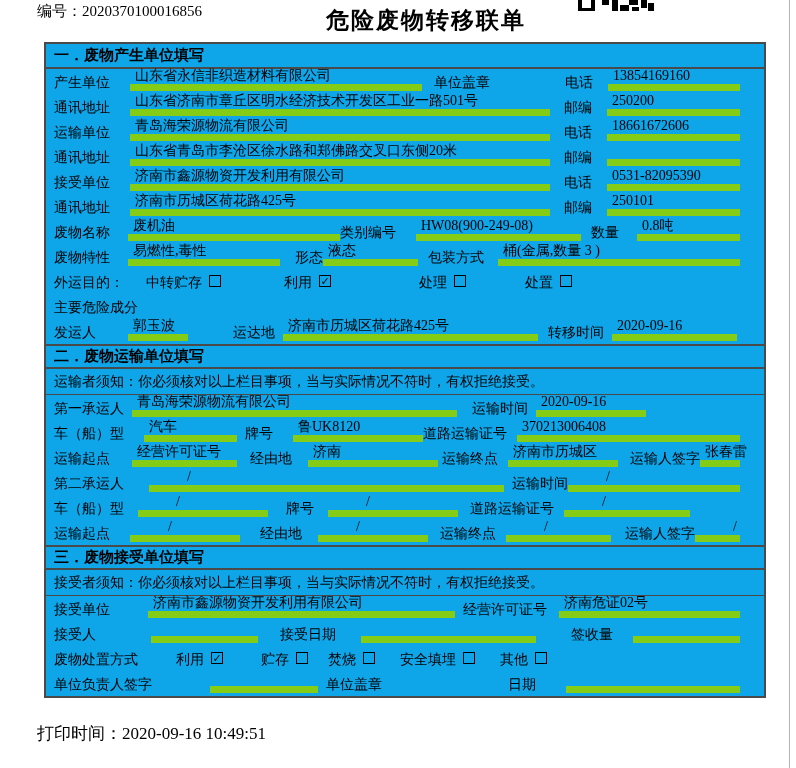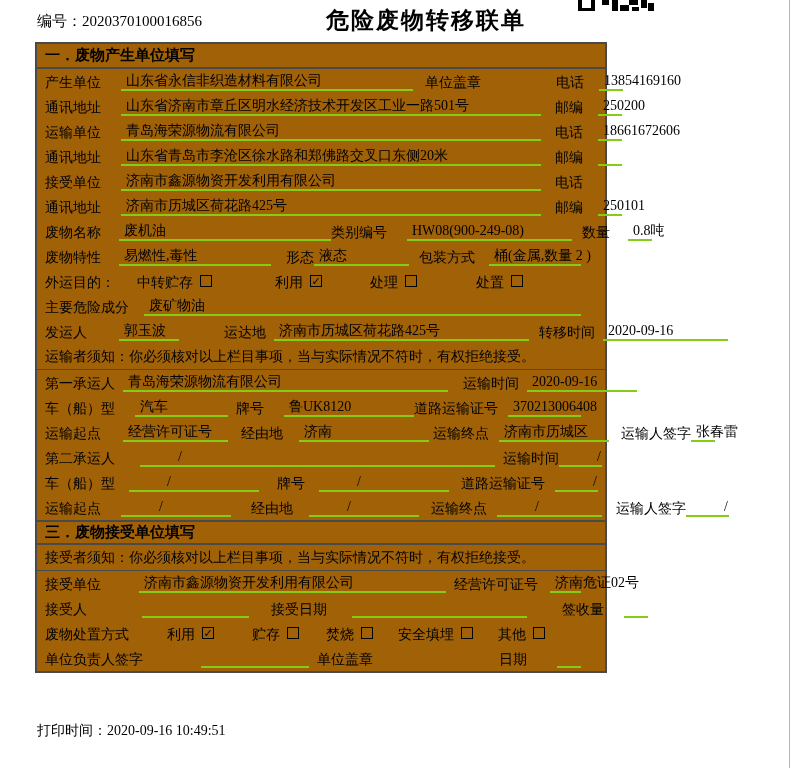--- a/index.html
+++ b/index.html
@@ -1,61 +1,61 @@
 <!DOCTYPE html>
 <html><head>
 <meta charset="utf-8">
 <style>
   * { box-sizing: border-box; margin: 0; padding: 0; }
   html,body { background:#fff; }
   body { font-family: "Liberation Serif", "DejaVu Serif", serif; color:#000; }
   .page { position:relative; width:796px; height:768px; background:#fff; overflow:hidden; }
 
-  .serial { position:absolute; left:37px; top:12px; font-size:15px; white-space:nowrap; }
+  .serial { position:absolute; left:37px; top:2px; font-size:15px; white-space:nowrap; }
   .doc-title { position:absolute; left:35px; top:5px; width:722px; padding-left:60px;
                text-align:center; font-size:23px; font-weight:bold; letter-spacing:2px; }
   .qr { position:absolute; left:578px; top:0; }
   .page-edge { position:absolute; left:789px; top:0; width:1px; height:768px; background:#b5b5b5; }
 
-  .form { position:absolute; left:35px; top:42px; width:572px; border:2px solid #4a4a4a; background:#a16207; }
+  .form { position:absolute; left:44px; top:42px; width:722px; border:2px solid #4a4a4a; background:#0ea5e9; }
 
   .sec { height:25px; display:flex; align-items:center; padding:0 8px;
          font-size:15px; font-weight:bold; border-top:2px solid #4a4a4a; border-bottom:2px solid #4a4a4a; }
   .sec.first { border-top:none; }
 
   .notice { height:26px; display:flex; align-items:center; padding:0 8px;
             font-size:14px; border-bottom:1.5px solid #4a4a4a; white-space:nowrap; }
 
   .row { display:flex; align-items:flex-end; height:25px; padding:0 24px 3px 8px;
          font-size:14px; line-height:1.25; }
   .lbl { white-space:nowrap; flex:0 0 auto; }
-  .val { border-bottom:2px solid #84cc16; white-space:nowrap; padding:0 5px; min-width:24px; flex:0 0 auto; }
+  .val { border-bottom:7px solid #84cc16; white-space:nowrap; padding:0 5px; min-width:24px; flex:0 0 auto; }
   .g   { flex:1 1 auto; }
   .sl  { padding-left:38px; }
 
   .w60{width:60px}.w93{width:93px}.w95{width:95px}.w107{width:107px}.w108{width:108px}
   .w110{width:110px}.w130{width:130px}.w152{width:152px}.w165{width:165px}.w175{width:175px}
   .w212{width:212px}.w255{width:255px}.w292{width:292px}.w307{width:307px}.w325{width:325px}
   .w355{width:355px}.w420{width:420px}.w125{width:125px}.w105{width:105px}
 
   .ml4{margin-left:4px}.ml5{}.ml8{margin-left:8px}.ml10{margin-left:10px}
   .ml12{margin-left:12px}.ml13{margin-left:13px}.ml14{margin-left:14px}.ml15{margin-left:15px}
   .ml16{margin-left:16px}.ml17{}.ml18{margin-left:18px}.ml20{margin-left:20px}
-  .ml22{margin-left:22px}.ml25{margin-left:25px}.ml27{margin-left:27px}.ml30{margin-left:30px}
+  .ml22{margin-left:22px}.ml25{margin-left:25px}.ml27{margin-left:20px}.ml30{margin-left:30px}
   .ml32{margin-left:32px}.ml35{margin-left:35px}.ml38{margin-left:38px}
   .ml45{margin-left:45px}.ml55{margin-left:55px}.ml58{margin-left:58px}.ml63{margin-left:63px}
-  .ml75{margin-left:75px}.ml88{margin-left:48px}.ml115{margin-left:59px}.ml126{margin-left:126px}
+  .ml75{margin-left:75px}.ml88{margin-left:88px}.ml115{margin-left:59px}.ml126{margin-left:126px}
   .mr50{margin-right:50px}
 
   .opt { display:inline-flex; align-items:center; flex:0 0 auto; }
   .cb  { display:inline-flex; align-items:center; justify-content:center;
          width:12px; height:12px; border:1px solid #000; margin-left:7px;
          font-size:11px; line-height:1; transform:translateY(-1px); }
 
-  .print-time { position:absolute; left:37px; top:722px; font-size:14px; white-space:nowrap; }
+  .print-time { position:absolute; left:37px; top:722px; font-size:17px; white-space:nowrap; }
 </style>
 </head>
 <body>
 
 <div class="page">
 
   <div class="serial">
     <span>编号：</span><span>2020370100016856</span>
   </div>
 
@@ -104,20 +104,21 @@
       <span class="lbl">通讯地址</span>
       <span class="val w420 ml20">山东省青岛市李沧区徐水路和郑佛路交叉口东侧20米</span>
       <span class="lbl ml14">邮编</span>
       <span class="val g ml15"></span>
     </div>
 
     <div class="row">
       <span class="lbl">接受单位</span>
       <span class="val w420 ml20">济南市鑫源物资开发利用有限公司</span>
       <span class="lbl ml14">电话</span>
+      <span class="val g ml15">0531-82095390</span>
     </div>
 
     <div class="row">
       <span class="lbl">通讯地址</span>
       <span class="val w420 ml20">济南市历城区荷花路425号</span>
       <span class="lbl ml14">邮编</span>
       <span class="val g ml15">250101</span>
     </div>
 
     <div class="row">
@@ -128,21 +129,21 @@
       <span class="lbl ml10">数量</span>
       <span class="val g ml18">0.8吨</span>
     </div>
 
     <div class="row">
       <span class="lbl">废物特性</span>
       <span class="val w152 ml18">易燃性,毒性</span>
       <span class="lbl ml15">形态</span>
       <span class="val w95 ml17">液态</span>
       <span class="lbl ml10">包装方式</span>
-      <span class="val g ml14">桶(金属,数量 2 )</span>
+      <span class="val g ml14">桶(金属,数量 3 )</span>
     </div>
 
     <div class="row">
       <span class="lbl">外运目的：</span>
       <span class="opt ml22">
         <span class="lbl">中转贮存</span>
         <span class="cb">
             <span></span>
           </span>
       </span>
@@ -161,34 +162,34 @@
       <span class="opt ml115">
         <span class="lbl">处置</span>
         <span class="cb">
             <span></span>
           </span>
       </span>
     </div>
 
     <div class="row">
       <span class="lbl">主要危险成分</span>
-      <span class="val g ml15">废矿物油</span>
     </div>
 
 
 
     <div class="row">
       <span class="lbl">发运人</span>
       <span class="val w60 ml32">郭玉波</span>
       <span class="lbl ml45">运达地</span>
       <span class="val w255 ml8">济南市历城区荷花路425号</span>
       <span class="lbl ml10">转移时间</span>
       <span class="val w125 ml8">2020-09-16</span>
     </div>
 
+    <div class="sec">二．废物运输单位填写</div>
     <div class="notice">运输者须知：你必须核对以上栏目事项，当与实际情况不符时，有权拒绝接受。</div>
 
     <div class="row">
       <span class="lbl">第一承运人</span>
       <span class="val w325 ml8">青岛海荣源物流有限公司</span>
       <span class="lbl ml15">运输时间</span>
       <span class="val w110 ml8">2020-09-16</span>
     </div>
 
     <div class="row">

